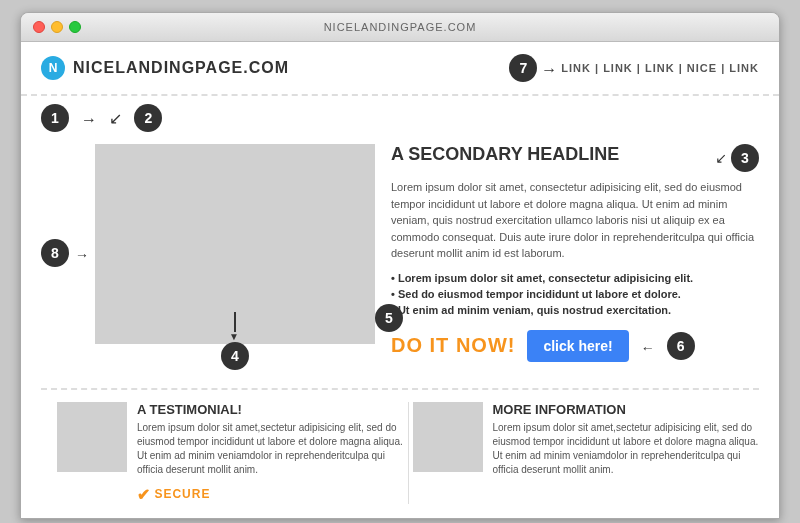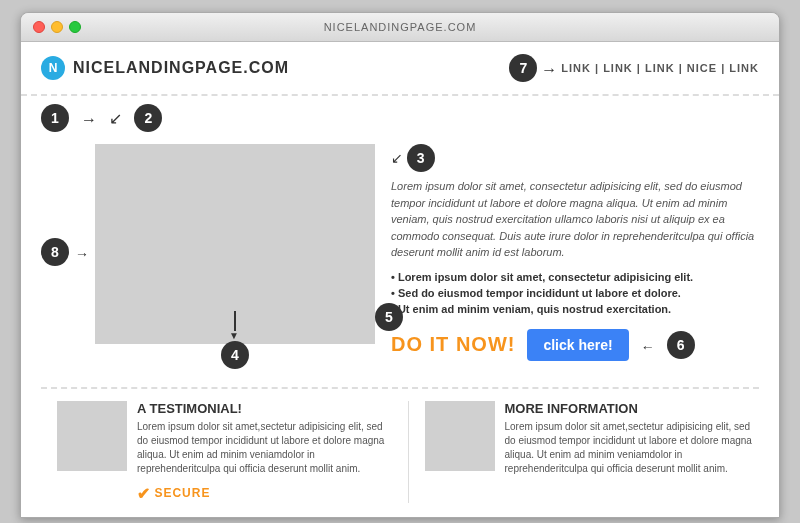--- a/index.html
+++ b/index.html
@@ -166,21 +166,20 @@
       display: flex;
       align-items: center;
       justify-content: space-between;
     }
 
     .body-text {
       font-size: 11px;
       color: #555;
       line-height: 1.5;
       margin-bottom: 8px;
-      font-style: italic;
     }
 
     .bullet-list {
       list-style: none;
       margin-bottom: 12px;
     }
 
     .bullet-list li {
       font-size: 11px;
       color: #333;
@@ -369,20 +368,21 @@
           </div>
 
           <div style="position:absolute; bottom:30px; right:-28px;">
             <div class="badge badge-lg">5</div>
           </div>
         </div>
       </div>
 
       <div class="right-content">
         <div style="display:flex; align-items:flex-start; justify-content:space-between; margin-bottom:6px;">
+          <div class="secondary-headline">A SECONDARY HEADLINE</div>
           <div style="display:flex; align-items:center; gap:4px;">
             <span style="font-size:14px;color:#333;">↙</span>
             <div class="badge badge-lg">3</div>
           </div>
         </div>
 
         <p class="body-text">
           <span>Lorem ipsum dolor sit amet, consectetur adipisicing elit, sed do eiusmod tempor incididunt ut labore et dolore magna aliqua. Ut enim ad minim veniam, quis nostrud exercitation ullamco laboris nisi ut aliquip ex ea commodo consequat. Duis aute irure dolor in reprehenderitculpa qui officia deserunt mollit anim id est laborum.</span>
         </p>
 
@@ -394,21 +394,21 @@
 
         <div class="cta-area">
           <span class="do-it-now">DO IT NOW!</span>
           <button class="click-here-btn">click here!</button>
           <span style="font-size:14px;color:#333;">←</span>
           <div class="badge badge-lg">6</div>
         </div>
       </div>
     </div>
 
-    <div style="border-top: 2px dashed #ddd; margin: 18px 20px 0; padding-top:12px; display:flex; gap:12px;padding-left:16px;">
+    <div style="border-top: 2px dashed #ddd; margin: 18px 20px 0; padding-top:12px; display:flex; gap:0;padding-left:16px;">
 
       <div class="testimonial-block">
         <div class="img-placeholder-small"></div>
         <div class="testimonial-text">
           <div class="block-title">A TESTIMONIAL!</div>
           <div class="block-body">Lorem ipsum dolor sit amet,sectetur adipisicing elit, sed do eiusmod tempor incididunt ut labore et dolore magna aliqua. Ut enim ad minim veniamdolor in reprehenderitculpa qui officia deserunt mollit anim.</div>
           <div class="secure-badge">
             <span class="check-icon">✔</span>
             <span class="secure-text">SECURE</span>
           </div>

